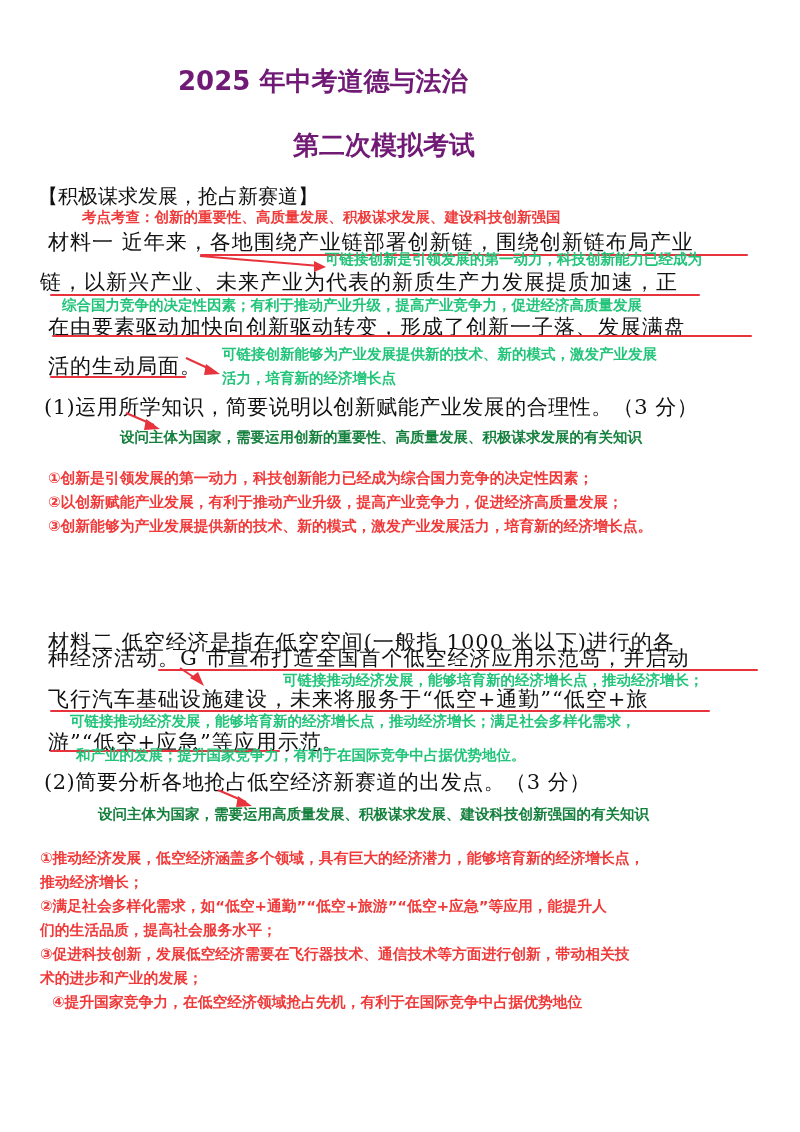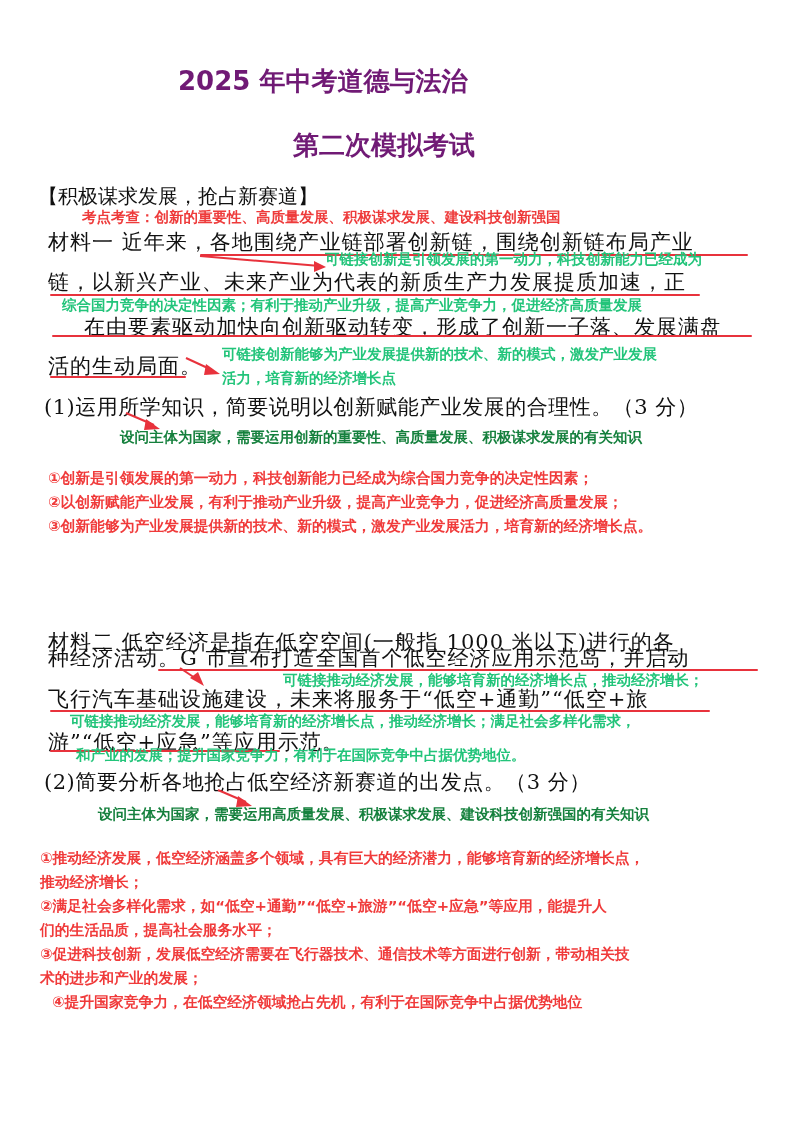--- a/index.html
+++ b/index.html
@@ -25,25 +25,25 @@
 <div class="abs red-note" style="left:82px; top:208px;text-align:center;">考点考查：创新的重要性、高质量发展、积极谋求发展、建设科技创新强国</div>
 
 <div class="abs body-text" style="left:48px; top:228px;">材料一 近年来，各地围绕产业链部署创新链，围绕创新链布局产业</div>
 <div class="uline" style="left:200px; top:254px; width:548px;"></div>
 <svg class="arrow" style="left:198px; top:254px;" width="132" height="20">
   <line x1="2" y1="2" x2="122" y2="12" stroke="#e8323c" stroke-width="2"></line>
   <polygon points="128,13 116,7 116,18" fill="#e8323c"></polygon>
 </svg>
 <div class="abs green-note" style="left:325px; top:250px;">可链接创新是引领发展的第一动力，科技创新能力已经成为</div>
 
-<div class="abs body-text" style="left:48px; top:268px;">链，以新兴产业、未来产业为代表的新质生产力发展提质加速，正</div>
+<div class="abs body-text" style="left:40px; top:268px;">链，以新兴产业、未来产业为代表的新质生产力发展提质加速，正</div>
 <div class="uline" style="left:50px; top:294px; width:650px;"></div>
 <div class="abs green-note" style="left:62px; top:296px;">综合国力竞争的决定性因素；有利于推动产业升级，提高产业竞争力，促进经济高质量发展</div>
 
-<div class="abs body-text" style="left:48px; top:313px;margin-left:36px;">在由要素驱动加快向创新驱动转变，形成了创新一子落、发展满盘</div>
+<div class="abs body-text" style="left:48px; top:313px;">在由要素驱动加快向创新驱动转变，形成了创新一子落、发展满盘</div>
 <div class="uline" style="left:52px; top:335px; width:700px;"></div>
 
 <div class="abs body-text" style="left:48px; top:352px;">活的生动局面。</div>
 <div class="uline" style="left:50px; top:376px; width:136px;"></div>
 <svg class="arrow" style="left:184px; top:356px;" width="40" height="22">
   <line x1="2" y1="2" x2="28" y2="14" stroke="#e8323c" stroke-width="2"></line>
   <polygon points="36,18 22,8 20,19" fill="#e8323c"></polygon>
 </svg>
 <div class="abs green-note" style="left:222px; top:345px;">可链接创新能够为产业发展提供新的技术、新的模式，激发产业发展</div>
 <div class="abs green-note" style="left:222px; top:369px;">活力，培育新的经济增长点</div>

